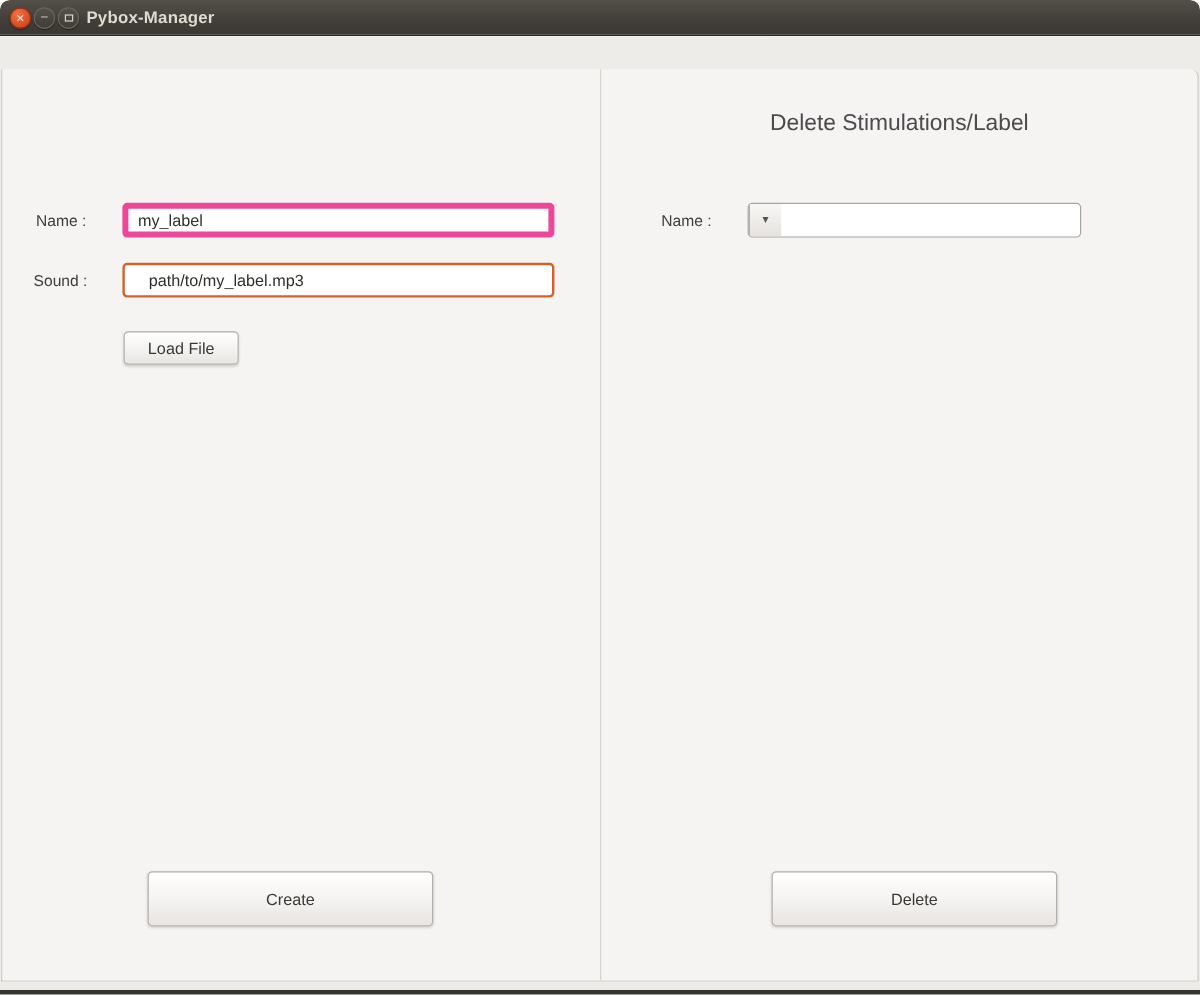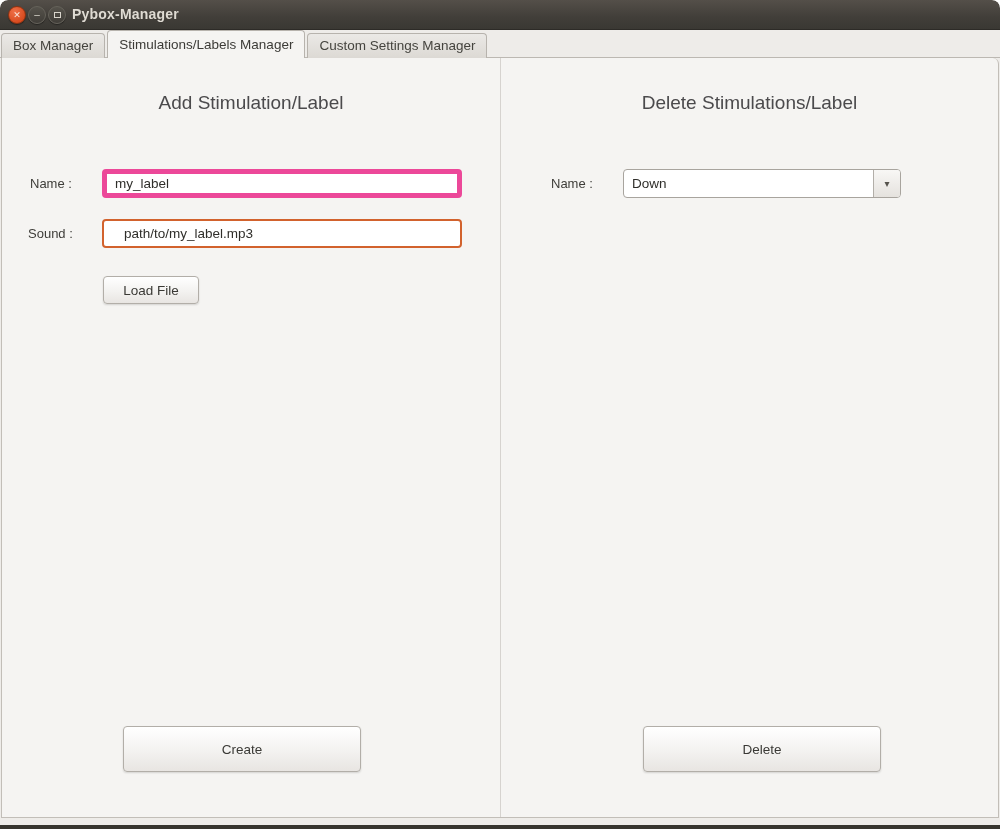--- a/index.html
+++ b/index.html
@@ -85,45 +85,38 @@
       </div>
     <div class="winbtn" style="left:28px">
         <span>–</span>
       </div>
     <div class="winbtn" style="left:48px">
         <span class="sq"></span>
       </div>
     <div class="titletext">Pybox-Manager</div>
   </div>
 
-  <div class="tabbar">
-    <div class="tab">Box Manager</div>
-    <div class="tab active">Stimulations/Labels Manager</div>
-    <div class="tab">Custom Settings Manager</div>
-  </div>
 
   <div class="content">
 
     <div class="panel left">
-      <div class="heading">Add Stimulation/Label</div>
       <div class="lbl name-lbl">Name :</div>
       <input class="txt name-input" type="text" value="my_label" style="">
       <div class="lbl sound-lbl">Sound :</div>
       <input class="txt sound-input focused" type="text" value="path/to/my_label.mp3" style="">
       <button class="btn loadfile">Load File</button>
       <button class="btn big create">Create</button>
     </div>
 
     <div class="divider"></div>
 
     <div class="panel right">
       <div class="heading">Delete Stimulations/Label</div>
       <div class="lbl dname-lbl">Name :</div>
       <div class="combo">
-        <div class="combo-text">Down</div>
         <div class="combo-btn">
           <span>▾</span>
         </div>
       </div>
       <button class="btn big delete">Delete</button>
     </div>
 
   </div>
 
   <div class="bottom-edge"></div>

